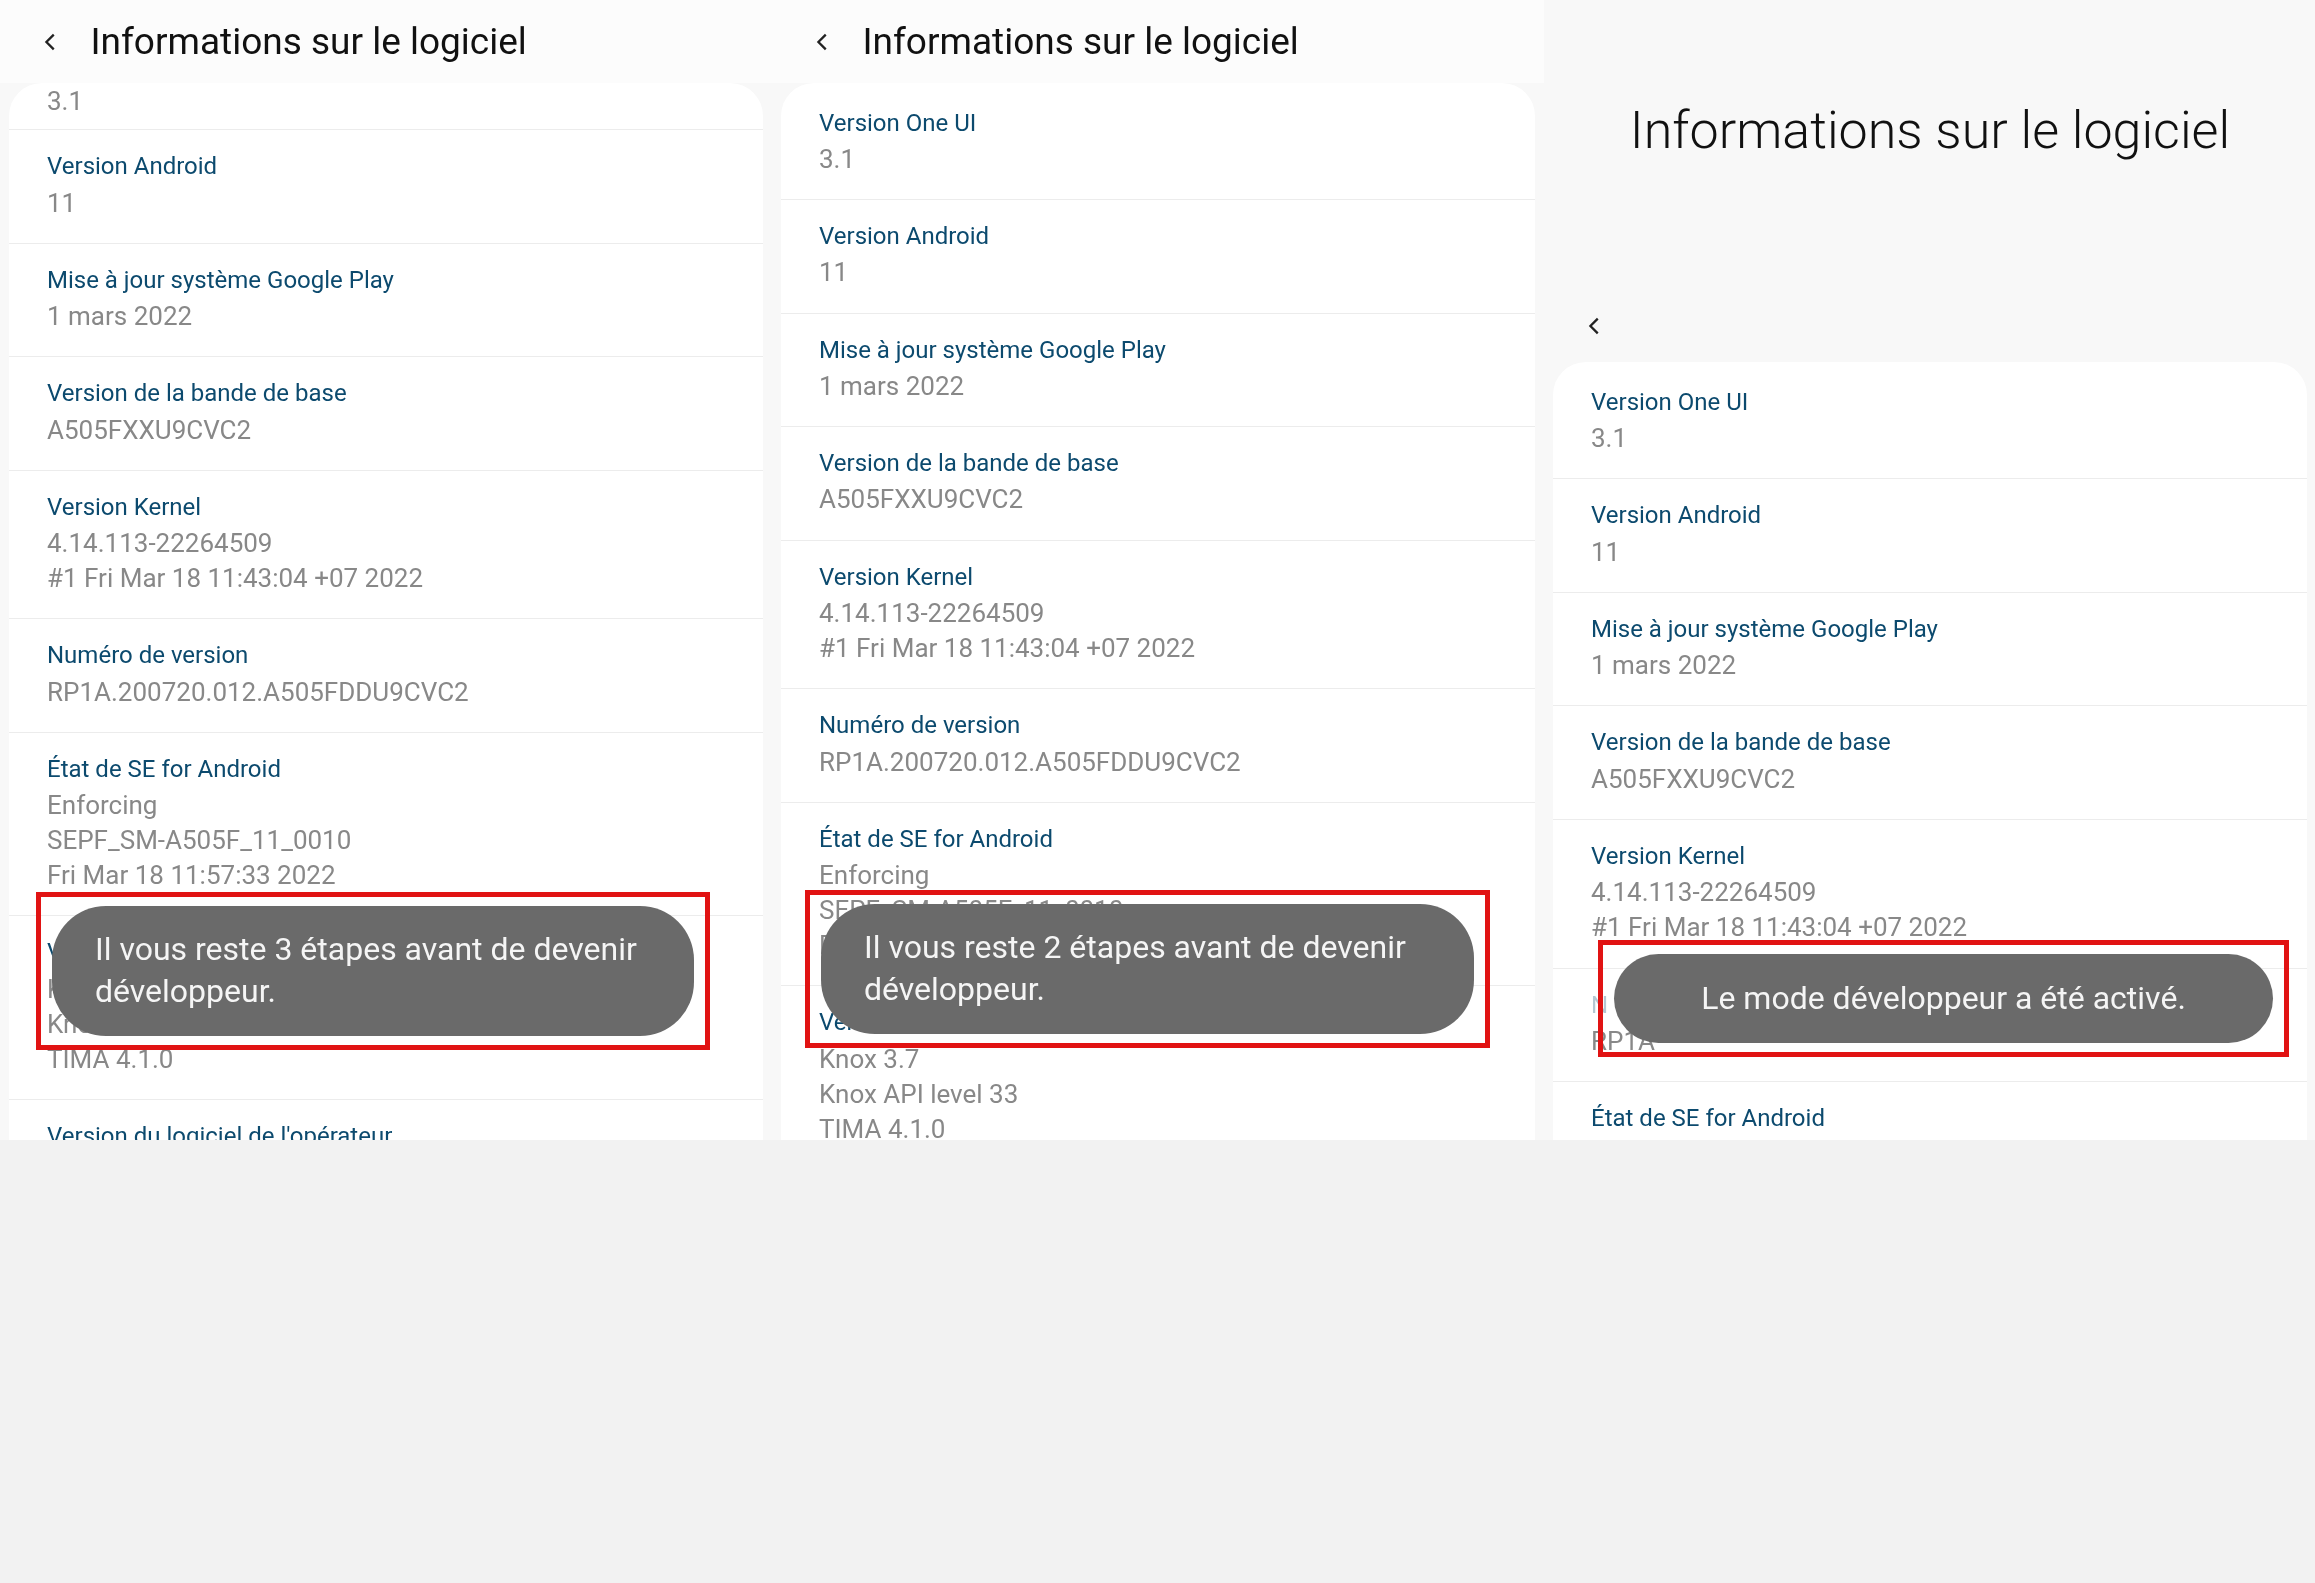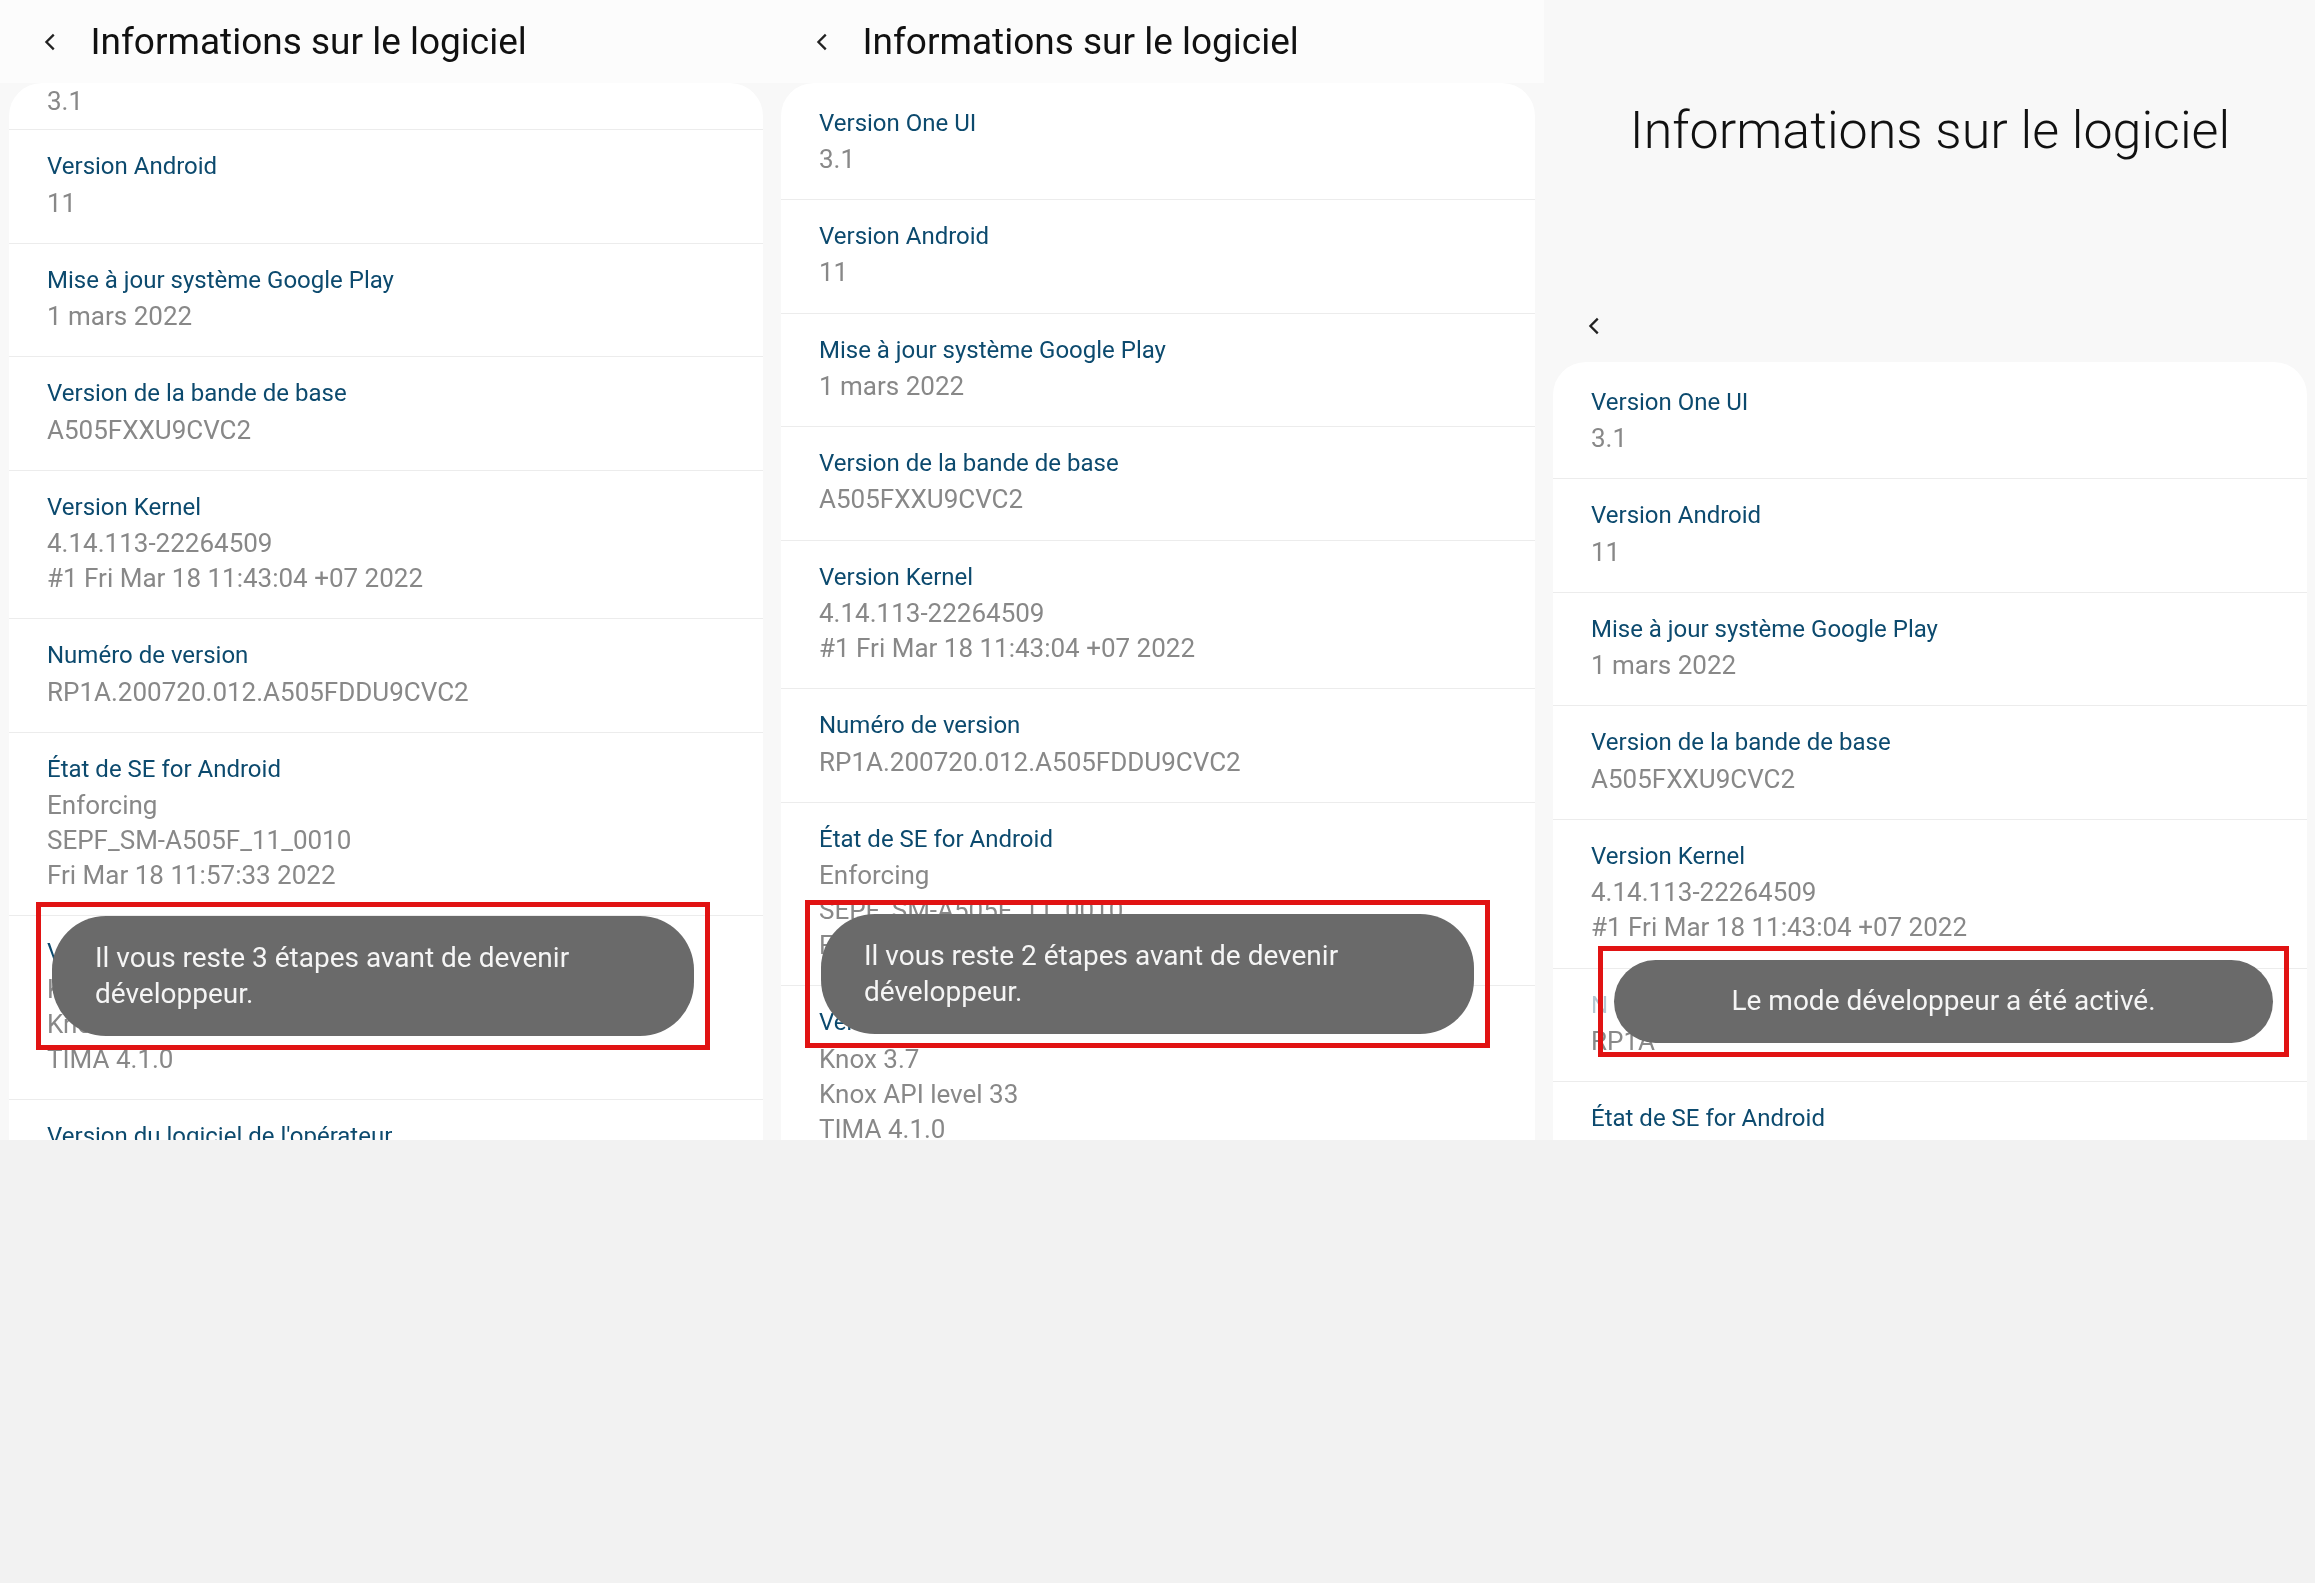--- a/index.html
+++ b/index.html
@@ -89,21 +89,21 @@
     border-bottom: 0.9px solid #ececec;
   }
   .redbox {
     border: 5.4px solid #e11313;
     padding: 9px 11px 9px 11px;
     position: absolute;
   }
   .toast {
     background: #6a6a6a;
     color: #f5f5f5;
-    font-size: 28px;
+    font-size: 32px;
     border-radius: 54px;
     padding: 23.5px 43px;
     line-height: 1.3;
     text-align: left;
     min-width: 507px;
   }
   .toast.centered { text-align: center; padding: 23.5px 38px; }
   
   .arrow {
     position: absolute;

